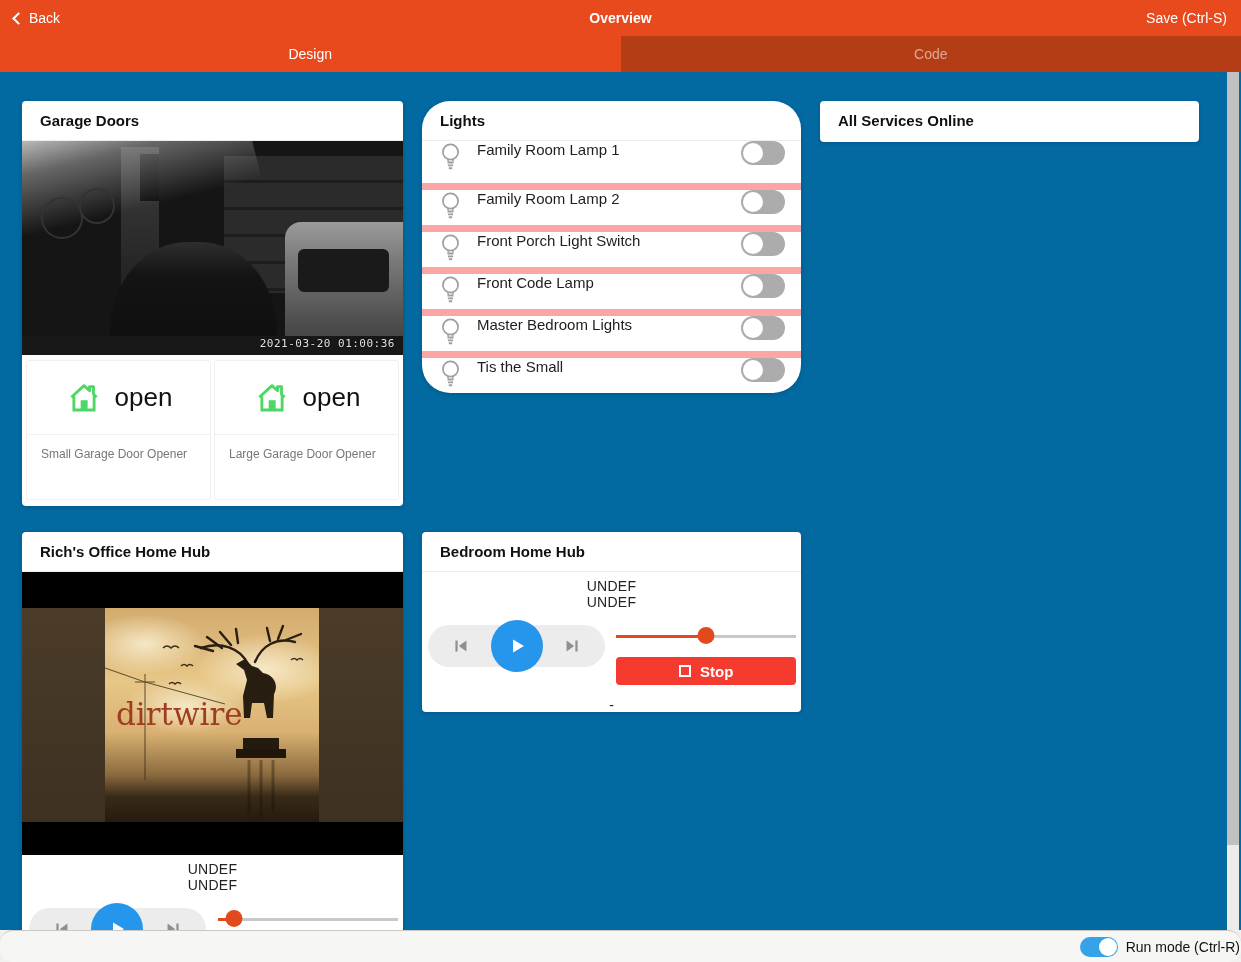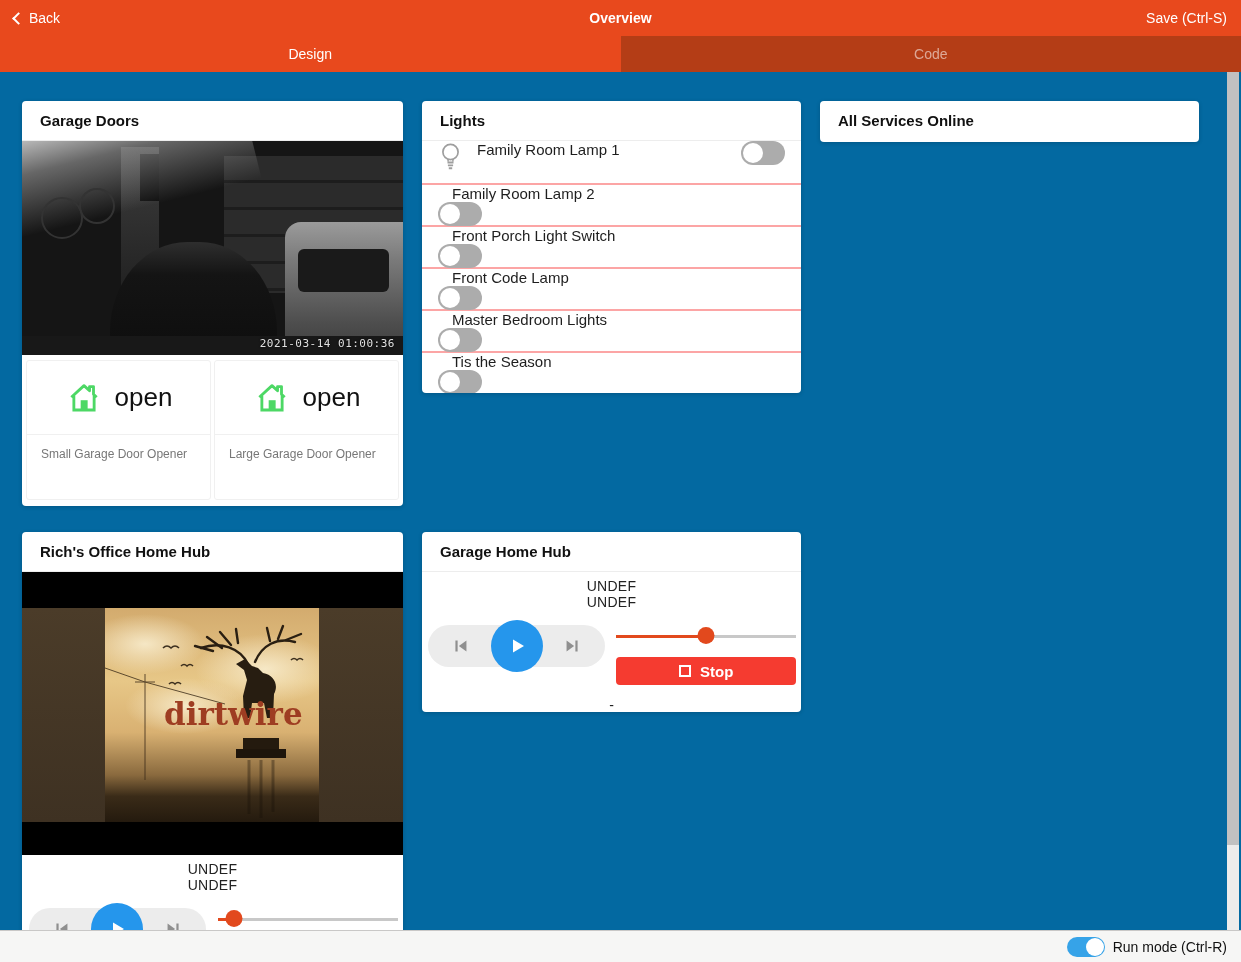--- a/index.html
+++ b/index.html
@@ -19,21 +19,21 @@
   .tab.active { background:#E8491D; color:#fff; }
   .tab.inactive { background:#B43D16; color:rgba(255,255,255,0.55); }
 
   
   .content { position:absolute; top:72px; left:0; right:0; bottom:32px; background:#0369a1; overflow:hidden; }
   .card { position:absolute; background:#fff; border-radius:4px; box-shadow:0 1px 4px rgba(0,0,0,0.18); overflow:hidden; }
   .card-title { height:40px; line-height:40px; padding:0 18px; font-size:15px; font-weight:bold; color:#111;
                 border-bottom:1px solid #EDEDED; }
 
   .card-garage  { left:22px;  top:29px;  width:381px; }
-  .card-lights  { left:422px; top:29px;  width:379px; }
+  .card-lights  { left:422px; top:29px;  width:379px;border-radius:28px; }
   .card-services{ left:820px; top:29px;  width:379px; height:41px; }
   .card-services .card-title { border-bottom:none; }
   .card-office  { left:22px;  top:460px; width:381px; height:470px; }
   .card-kitchen { left:422px; top:460px; width:379px; height:180px; }
 
   
   .cam { position:relative; width:100%; height:214px; background:#151515; overflow:hidden; }
   .cam-streak { position:absolute; left:-30px; top:-40px; width:260px; height:110px; transform:rotate(-14deg);
                 background:linear-gradient(180deg, rgba(235,235,235,0.95) 0%, rgba(170,170,170,0.55) 45%, rgba(60,60,60,0) 100%); }
   .cam-door { position:absolute; left:53%; top:7%; right:0; height:64%;
@@ -57,21 +57,21 @@
 
   
   .tiles { display:flex; gap:3px; padding:5px 4px 6px 4px; }
   .tile { flex:1; border:1px solid #F0F0F0; border-radius:3px; background:#fff; cursor:pointer; }
   .tile-top { height:74px; display:flex; align-items:center; justify-content:center; gap:12px; border-bottom:1px solid #F0F0F0; }
   .tile-state { font-size:26px; font-weight:500; color:#111; }
   .tile-label { padding:10px 14px; font-size:12px; color:#777; line-height:1.5; min-height:64px; }
 
   
   .light-row { height:42px; display:flex; padding:0 16px; }
-  .light-row + .light-row { border-top:2px solid #fca5a5;flex-direction:column; }
+  .light-row + .light-row { border-top:7px solid #fca5a5; }
   .light-label { flex:1; font-size:15px; color:#1E1E1E; margin-left:14px; }
   .toggle { width:44px; height:24px; border-radius:12px; background:#ACACAC; position:relative; cursor:pointer; flex:none; }
   .toggle .knob { position:absolute; left:2px; top:2px; width:20px; height:20px; border-radius:50%; background:#fff; }
 
   
   .hub-labels { display:flex; margin-top:6px;flex-direction:column; }
   .hub-labels div { flex:1; text-align:center; font-size:14px; color:#222; letter-spacing:0.3px; }
   .hub-controls { display:flex; margin-top:9px; }
   .hub-col { flex:1; display:flex; flex-direction:column; align-items:center; }
   .pill { width:177px; height:42px; border-radius:21px; background:#ECECEC; position:relative;
@@ -93,30 +93,30 @@
   .media-art { position:relative; width:100%; height:283px; background:#000; }
   .art-bg { position:absolute; left:0; top:36px; width:100%; height:214px; background:linear-gradient(180deg,#4B3C29,#3E3122); }
   .album { position:absolute; left:83px; top:36px; width:214px; height:214px; overflow:hidden;
            background:linear-gradient(180deg,#D3AB6E 0%,#E7C787 34%,#D9B172 58%,#8A6A3E 78%,#3A2B18 88%,#241A0E 100%); }
   .cloud { position:absolute; border-radius:50%; background:radial-gradient(closest-side, rgba(248,236,205,0.9), rgba(248,236,205,0)); }
   .c1 { left:-20px; top:6px;  width:120px; height:60px; }
   .c2 { left:90px;  top:26px; width:140px; height:70px; }
   .c3 { left:20px;  top:70px; width:120px; height:56px; }
   .album svg { position:absolute; left:0; top:0; }
   .album-word { position:absolute; left:11px; top:88px; font-size:31px; color:#9E3D22; letter-spacing:0px;
-                font-family:"DejaVu Serif",serif; font-weight:bold;margin-left:48px; }
+                font-family:"DejaVu Serif",serif; font-weight:normal; }
 
   
   .scrollbar { position:absolute; top:72px; bottom:32px; right:2px; width:12px; background:#EDECEB; z-index:15; }
   .scroll-thumb { position:absolute; top:0; left:0; width:100%; height:773px; background:#C1C1C1; cursor:pointer; }
 
   
   .bottombar { position:absolute; left:0; bottom:0; width:100%; height:32px; background:#F6F6F5;
                border-top:1px solid #C9C8C7; display:flex; align-items:center; justify-content:flex-end;
-               gap:8px; padding:0 14px; z-index:30; }
+               gap:8px; padding:0 1px; z-index:30;border-radius:13px; }
   .run-toggle { width:38px; height:20px; border-radius:10px; background:#36A3E8; position:relative; cursor:pointer; }
   .run-toggle .knob { position:absolute; right:1px; top:1px; width:18px; height:18px; border-radius:50%; background:#fff; }
   .run-label { font-size:14px; color:#111; }
 </style>
 </head>
 <body>
 
 <div class="header">
   <div class="hbtn">
     <span class="chev"></span>
@@ -142,21 +142,21 @@
       <div class="cam-wall"></div>
       <div class="cam-panel"></div>
       <div class="cam-streak"></div>
       <div class="bike-wheel bw1"></div>
       <div class="bike-wheel bw2"></div>
       <div class="cam-car-dark"></div>
       <div class="cam-car-white">
         <div class="cam-windshield"></div>
       </div>
       <div class="cam-floor"></div>
-      <div class="cam-ts">2021-03-14 01:00:36</div>
+      <div class="cam-ts">2021-03-20 01:00:36</div>
     </div>
     <div class="tiles">
       <div class="tile">
         <div class="tile-top">
           <svg width="38" height="38" viewBox="0 0 24 24">
             <path d="M4 11.5 L12 4.2 L15.5 7.4 V4.8 H18 V9.7 L20 11.5" fill="none" stroke="#4DD865" stroke-width="1.8" stroke-linejoin="round"></path>
             <path d="M5.6 10.6 V19.6 H18.4 V10.6" fill="none" stroke="#4DD865" stroke-width="1.8"></path>
             <rect x="9.9" y="13.4" width="4.4" height="6.2" fill="#4DD865"></rect>
           </svg>
           <span class="tile-state">open</span>
@@ -246,21 +246,21 @@
           </div>
       </div>
       <div class="light-row">
         <svg width="25" height="30" viewBox="0 0 24 30">
           <circle cx="12" cy="11" r="7.6" fill="none" stroke="#9E9E9E" stroke-width="1.7"></circle>
           <path d="M9.3 18 L9.8 20.6 M14.7 18 L14.2 20.6" stroke="#9E9E9E" stroke-width="1.5" fill="none"></path>
           <line x1="9" y1="21.5" x2="15" y2="21.5" stroke="#9E9E9E" stroke-width="1.9"></line>
           <line x1="9.4" y1="24.4" x2="14.6" y2="24.4" stroke="#9E9E9E" stroke-width="1.9"></line>
           <line x1="10.3" y1="27.2" x2="13.7" y2="27.2" stroke="#9E9E9E" stroke-width="1.9"></line>
         </svg>
-        <span class="light-label">Tis the Season</span>
+        <span class="light-label">Tis the Small</span>
         <div class="toggle">
             <div class="knob"></div>
           </div>
       </div>
     </div>
   </div>
 
   <div class="card card-services">
     <div class="card-title">All Services Online</div>
   </div>
@@ -339,21 +339,21 @@
         <div class="slider">
           <div class="track"></div>
           <div class="fill" style="width: 9%;"></div>
           <div class="sknob" style="left: 9%;"></div>
         </div>
       </div>
     </div>
   </div>
 
   <div class="card card-kitchen">
-    <div class="card-title">Garage Home Hub</div>
+    <div class="card-title">Bedroom Home Hub</div>
     <div class="hub-labels">
       <div>UNDEF</div>
       <div>UNDEF</div>
     </div>
     <div class="hub-controls">
       <div class="hub-col">
         <div class="pill">
           <div class="mbtn">
             <svg width="22" height="22" viewBox="0 0 24 24">
               <rect x="7" y="6" width="2.4" height="12" fill="#8F8F8F"></rect>

